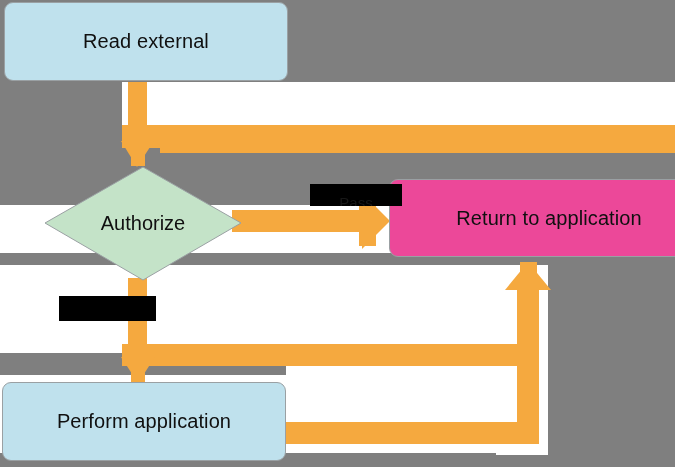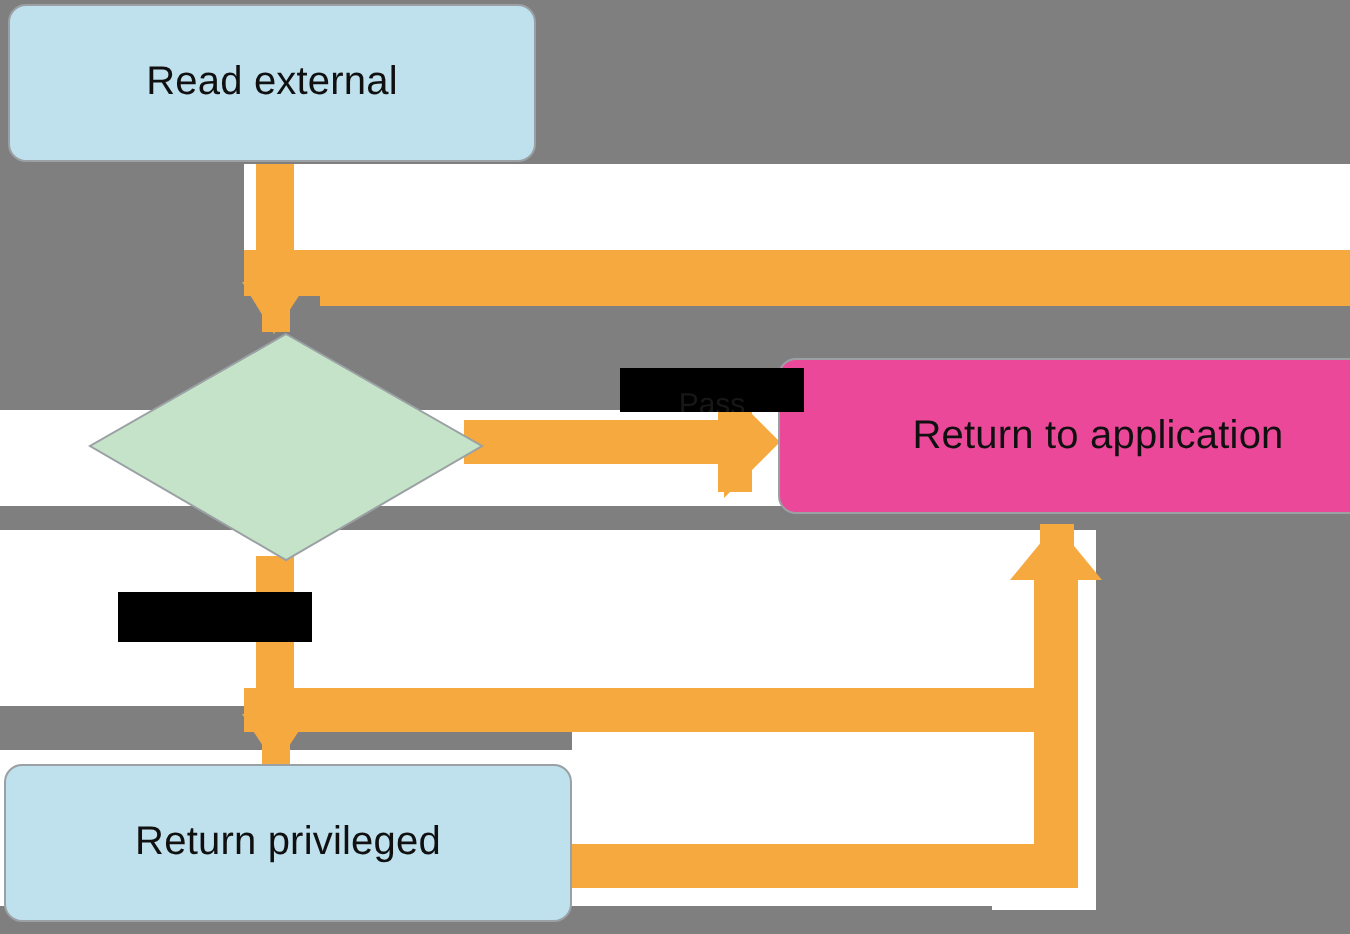--- a/index.html
+++ b/index.html
@@ -104,35 +104,38 @@
       <polygon points="121,357 155,357 138,383"></polygon>
       <rect x="131" y="356" width="14" height="27"></rect>
 
       <rect x="286" y="422" width="253" height="22"></rect>
       <rect x="517" y="277" width="22" height="167"></rect>
       <polygon points="505,290 551,290 528,262"></polygon>
       <rect x="520" y="262" width="17" height="30"></rect>
     </g>
   </svg>
 
-  <div class="node process" style="left:4px; top:2px; width:264px; height:79px; background:#bfe1ed; flex-direction:column;">
+  <div class="node process" style="left:4px; top:2px; width:284px; height:79px; background:#bfe1ed; flex-direction:column;">
     <span class="node-text">Read external</span>
   </div>
 
   <svg class="layer" viewBox="0 0 675 467" style="z-index:4;">
     <polygon points="143,167 241,223 143,280 45,223" fill="#c4e3c8" stroke="#9aa0a3" stroke-width="1"></polygon>
   </svg>
 
+  <div class="node decision-label" style="left:45px; top:167px; width:196px; height:113px;">
+    <span class="node-text">Authorize</span>
+  </div>
 
   <div class="node process" style="left:389px; top:179px; width:320px; height:78px; background:#ec4899;">
     <span class="node-text">Return to application</span>
   </div>
 
   <div class="node process" style="left:2px; top:382px; width:284px; height:79px; background:#bfe1ed; flex-direction:column;">
-    <span class="node-text">Return privileged</span>
+    <span class="node-text">Perform application</span>
   </div>
 
   <div class="edge-label" style="left:282px; top:184px; width:92px; height:22px;">
     <span class="lbl-text">Pass</span>
   </div>
 
   <div class="edge-label opaque" style="left:31px; top:296px; width:97px; height:25px;">
     <span class="lbl-text"></span>
   </div>
 

